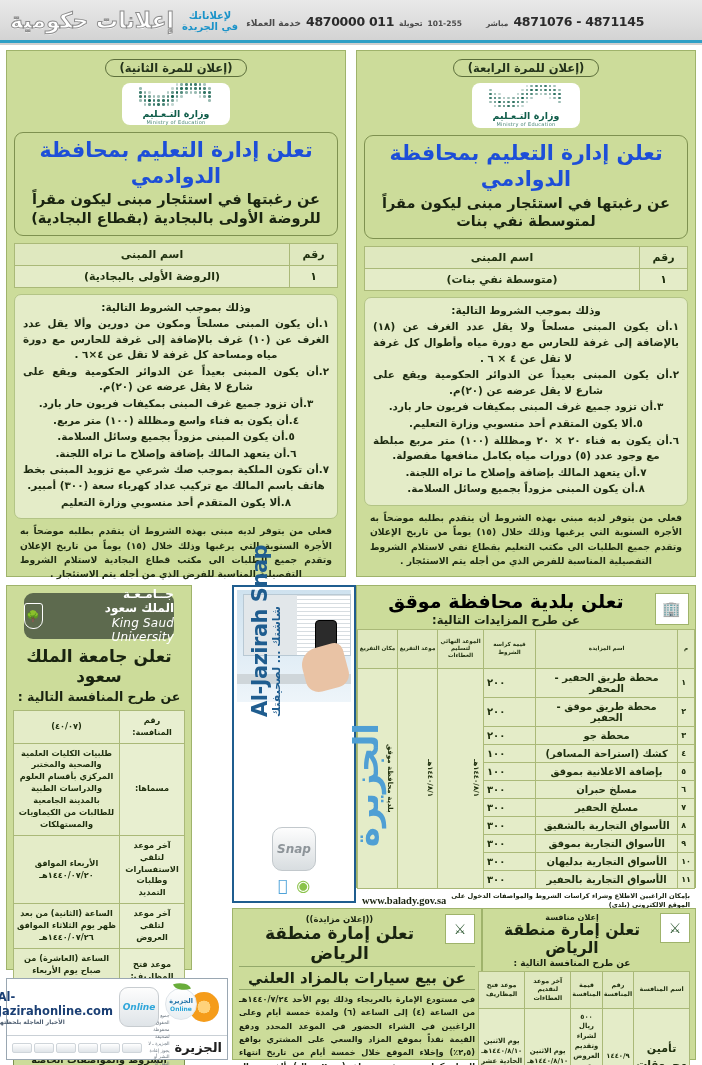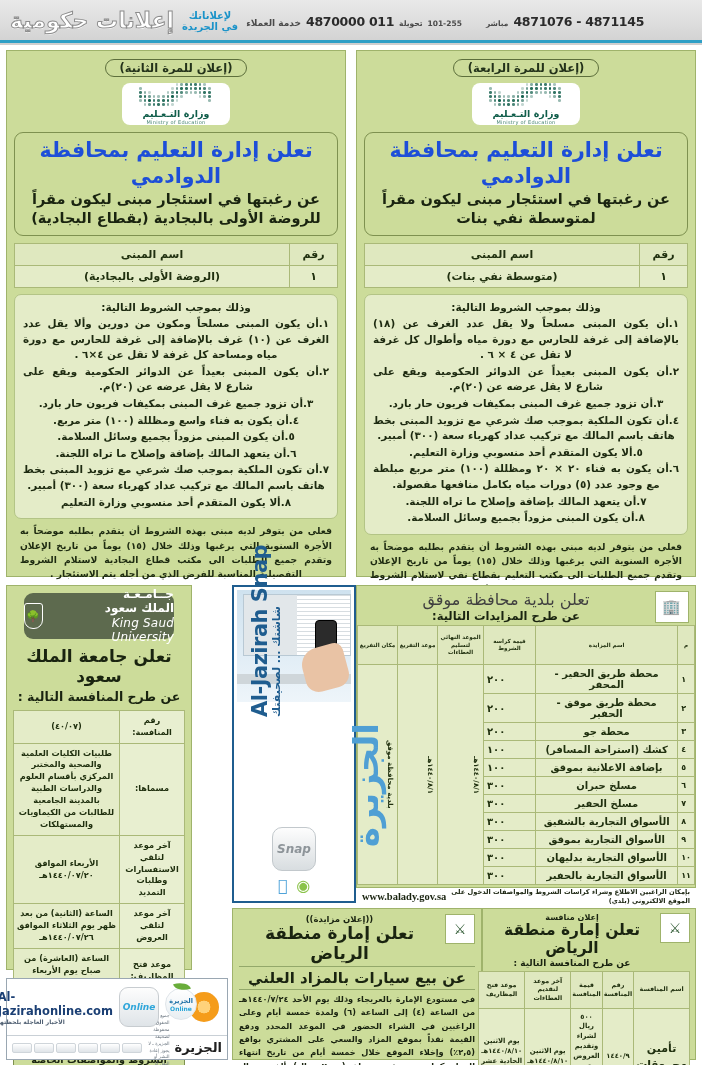--- a/index.html
+++ b/index.html
@@ -181,21 +181,21 @@
 
   
   .mawqaq { right:6px; top:585px; width:340px; height:303px; }
   .mq-head { display:flex; align-items:center; gap:6px; padding:5px 6px 2px; }
   .mq-crest {
     width:34px; height:32px; background:#fff; border:1px solid #9fb36b;
     display:flex; align-items:center; justify-content:center; font-size:15px; color:#3b5c3b;
     flex:0 0 auto;
   }
   .mq-titles { flex:1; text-align:center; }
-  .mq-h1 { font-size:16px; font-weight:400; color:#404040; letter-spacing:2px; line-height:1.15;}
+  .mq-h1 { font-size:19px; font-weight:700; color:#000000; letter-spacing:2px; line-height:1.15;}
   .mq-h2 { font-size:11.5px; font-weight:700; color:#1a2410; }
   table.mq { width:100%; border-collapse:collapse; background:#e4ecc8; }
   table.mq th, table.mq td { border:1px solid #aab978; color:#20300f; font-weight:700; }
   table.mq th { font-size:5.6px; padding:8px 1px; line-height:1.3; background:#dfe8bf; }
   table.mq td { font-size:10px; padding:3px 3px; text-align:left; }
   table.mq td.name { text-align:center; letter-spacing:2px; }
   table.mq td.idx { width:16px; font-size:8px; }
   table.mq td.val { width:52px; }
   .mq-vert { writing-mode:vertical-rl; text-orientation:mixed; font-size:7px; white-space:nowrap; }
   .mq-foot {
@@ -402,21 +402,20 @@
           <td>(متوسطة نفي بنات)</td>
         </tr>
       </tbody>
         </table>
       <div class="inner-pane cond-pane">
         <div class="cond-title">وذلك بموجب الشروط التالية:</div>
         <ul class="cond-list">
           <li>١.أن يكون المبنى مسلحاً ولا يقل عدد الغرف عن (١٨) بالإضافة إلى غرفة للحارس مع دورة مياه وأطوال كل غرفة لا تقل عن ٤ × ٦ .</li>
           <li>٢.أن يكون المبنى بعيداً عن الدوائر الحكومية ويقع على شارع لا يقل عرضه عن (٢٠)م.</li>
           <li>٣.أن تزود جميع غرف المبنى بمكيفات فريون حار بارد.</li>
-          <li>٤.أن تكون الملكية بموجب صك شرعي مع تزويد المبنى بخط هاتف باسم المالك مع تركيب عداد كهرباء سعة (٣٠٠) أمبير.</li>
           <li>٥.ألا يكون المتقدم أحد منسوبي وزارة التعليم.</li>
           <li>٦.أن يكون به فناء ٢٠ × ٢٠ ومظللة (١٠٠) متر مربع مبلطة مع وجود عدد (٥) دورات مياه بكامل منافعها مفصولة.</li>
           <li>٧.أن يتعهد المالك بإضافة وإصلاح ما تراه اللجنة.</li>
           <li>٨.أن يكون المبنى مزوداً بجميع وسائل السلامة.</li>
         </ul>
       </div>
       <div class="footnote">فعلى من يتوفر لديه مبنى بهذه الشروط أن يتقدم بطلبه موضحاً به الأجرة السنوية التي يرغبها وذلك خلال (١٥) يوماً من تاريخ الإعلان وتقدم جميع الطلبات الى مكتب التعليم بقطاع نفي لاستلام الشروط التفصيلية المناسبة للفرض الذي من أجله يتم الاستئجار .</div>
     </div>
   </div>
 

